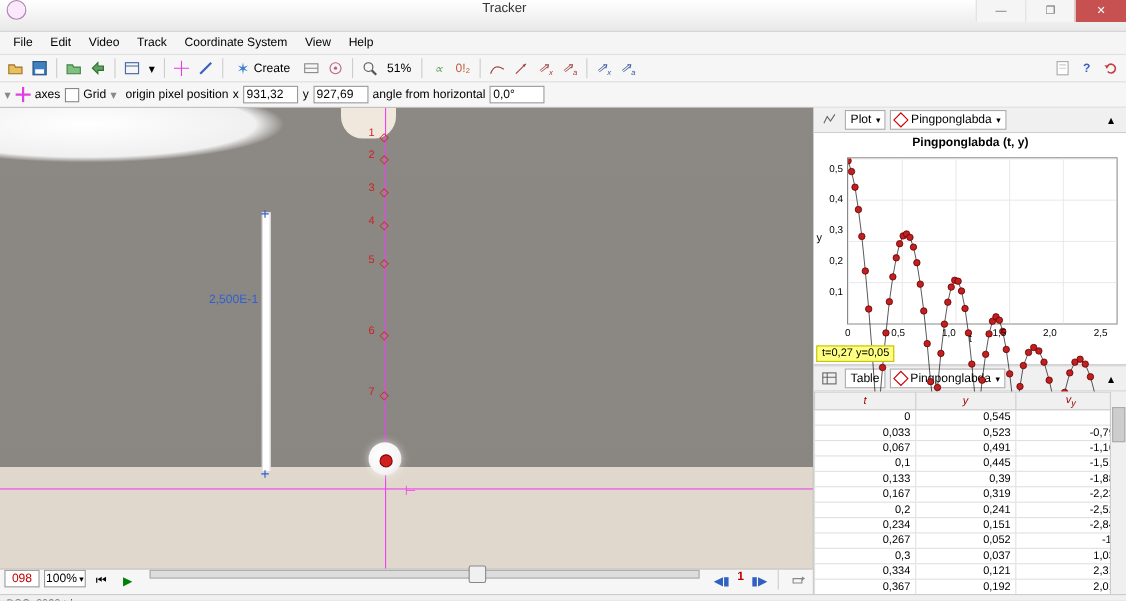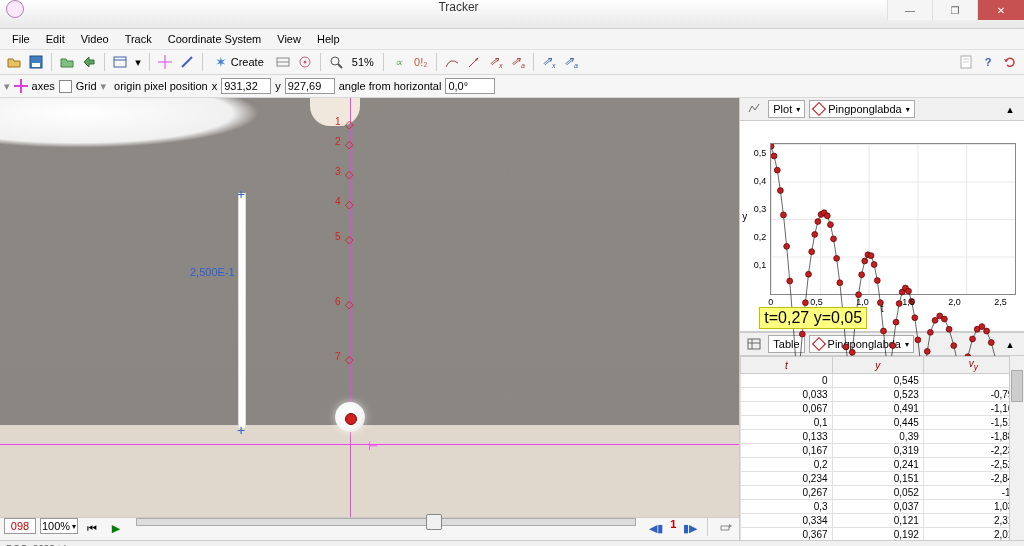--- a/index.html
+++ b/index.html
@@ -47,21 +47,21 @@
 .diamond{width:8px;height:8px;border:1px solid #c00;transform:rotate(45deg);display:inline-block}
 .panelHdr .expand{margin-left:auto}
 .plotArea{height:210px;background:#fff;border-bottom:1px solid #ccc;position:relative}
 .plotTitle{text-align:center;font-weight:bold;font-size:11px;padding:3px 0}
 .plotBox{position:absolute;left:30px;top:22px;right:8px;bottom:36px;border:1px solid #888;background:#fff}
 .plotBox .grid{position:absolute;inset:0;background-image:linear-gradient(to right,#e8e8e8 1px,transparent 1px),linear-gradient(to bottom,#e8e8e8 1px,transparent 1px);background-size:20% 25%}
 .ylab{position:absolute;left:2px;top:90px;font-size:10px}
 .xlab{position:absolute;left:0;right:0;bottom:17px;text-align:center;font-size:10px}
 .ytick{position:absolute;left:6px;font-size:9px;text-align:right;width:20px}
 .xtick{position:absolute;bottom:24px;font-size:9px}
-.readout{position:absolute;left:19px;bottom:2px;background:#ffff80;border:1px solid #c0c000;padding:1px 4px;font-size:16px}
+.readout{position:absolute;left:2px;bottom:2px;background:#ffff80;border:1px solid #c0c000;padding:1px 4px;font-size:10px}
 svg.chart{position:absolute;inset:0}
 .tableArea{flex:1;display:flex;flex-direction:column;background:#fff;overflow:hidden}
 .tbl{width:100%;border-collapse:collapse;font-size:10px}
 .tbl th{background:#f0f0f0;border:1px solid #ccc;padding:1px 2px;color:#a00000;font-weight:normal;font-style:italic}
 .tbl td{border:1px solid #e0e0e0;padding:0 4px;text-align:right;height:13px}
 .statusbar{height:16px;background:#f0f0f0;border-top:1px solid #ccc;padding:0 6px;font-size:10px;color:#555;display:flex;align-items:center}
 .chkPaint{width:11px;height:11px;border:1px solid #888;background:#fff;display:inline-block;vertical-align:middle}
 svg{display:block}
 </style>
 </head>
@@ -288,20 +288,21 @@
           <span style="font-size:8px">▾</span>
         </div>
       <div class="dd">
           <span class="diamond"></span>
           <span>Pingponglabda</span>
           <span style="font-size:8px">▾</span>
         </div>
       <div class="expand tb">▴</div>
     </div>
     <div class="plotArea">
+      <div class="plotTitle">Pingponglabda (t, y)</div>
       <div class="ylab">y</div>
       <div class="plotBox">
         <div class="grid"></div>
         <svg class="chart" id="chartsvg" viewBox="0 0 100 100" preserveAspectRatio="none">
             <path d="M0.00 0.91 L1.27 4.91 L2.58 10.73 L3.85 19.09 L5.12 29.09 L6.42 42.00 L7.69 56.18 L9.00 72.55 L10.27 90.55 L11.54 93.27 L12.85 78.00 L14.12 65.09 L15.38 53.45 L16.69 44.18 L17.96 37.09 L19.23 31.82 L20.54 28.91 L21.81 28.18 L23.08 29.45 L24.38 33.09 L25.65 38.91 L26.92 46.91 L28.23 56.91 L29.50 69.09 L30.77 83.27 L32.08 94.55 L33.35 85.45 L34.62 72.73 L35.92 61.82 L37.19 53.64 L38.46 48.00 L39.77 45.45 L41.04 45.82 L42.31 49.45 L43.62 56.00 L44.88 65.09 L46.15 76.73 L47.46 90.00 L48.73 94.55 L50.00 82.73 L51.31 73.09 L52.58 65.45 L53.85 60.73 L55.15 59.09 L56.42 60.36 L57.69 64.55 L59.00 71.27 L60.27 80.36 L61.54 91.27 L62.85 94.55 L64.12 85.09 L65.38 77.27 L67.31 72.36 L69.23 70.55 L71.15 71.82 L73.08 76.00 L75.00 82.73 L76.92 91.27 L78.85 94.91 L80.77 87.27 L82.69 80.00 L84.62 76.00 L86.54 74.91 L88.46 76.73 L90.38 81.45 L92.31 88.73 L94.23 96.00 L96.15 90.91 L98.08 96.36 " fill="none" stroke="#000" stroke-width="0.6" vector-effect="non-scaling-stroke"></path>
             <circle cx="0" cy="0.9090909090909207" r="1.2" fill="#c02020" stroke="#600" stroke-width="0.3"></circle>
             <circle cx="1.2692307692307692" cy="4.909090909090921" r="1.2" fill="#c02020" stroke="#600" stroke-width="0.3"></circle>
             <circle cx="2.576923076923077" cy="10.727272727272748" r="1.2" fill="#c02020" stroke="#600" stroke-width="0.3"></circle>
             <circle cx="3.8461538461538463" cy="19.090909090909093" r="1.2" fill="#c02020" stroke="#600" stroke-width="0.3"></circle>
             <circle cx="5.115384615384615" cy="29.090909090909093" r="1.2" fill="#c02020" stroke="#600" stroke-width="0.3"></circle>

